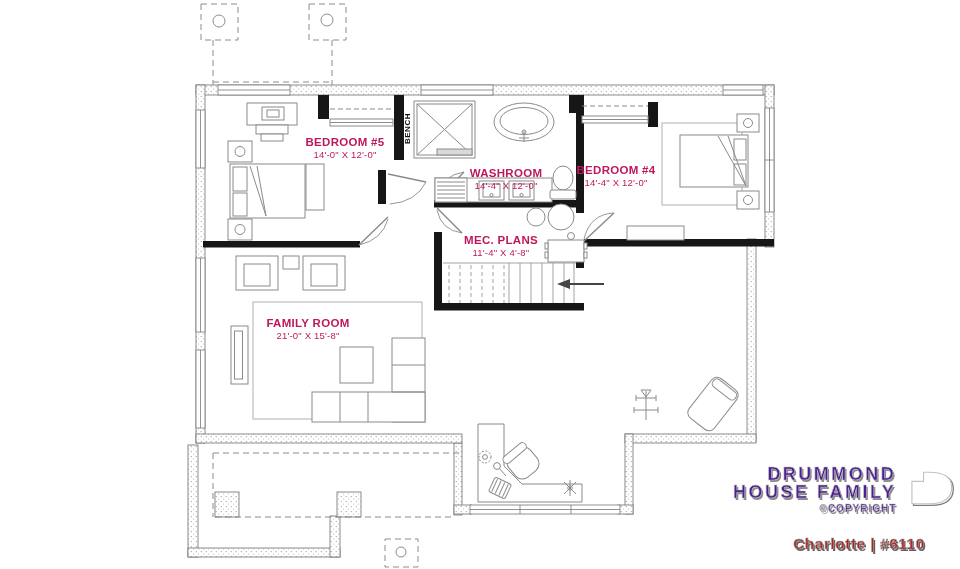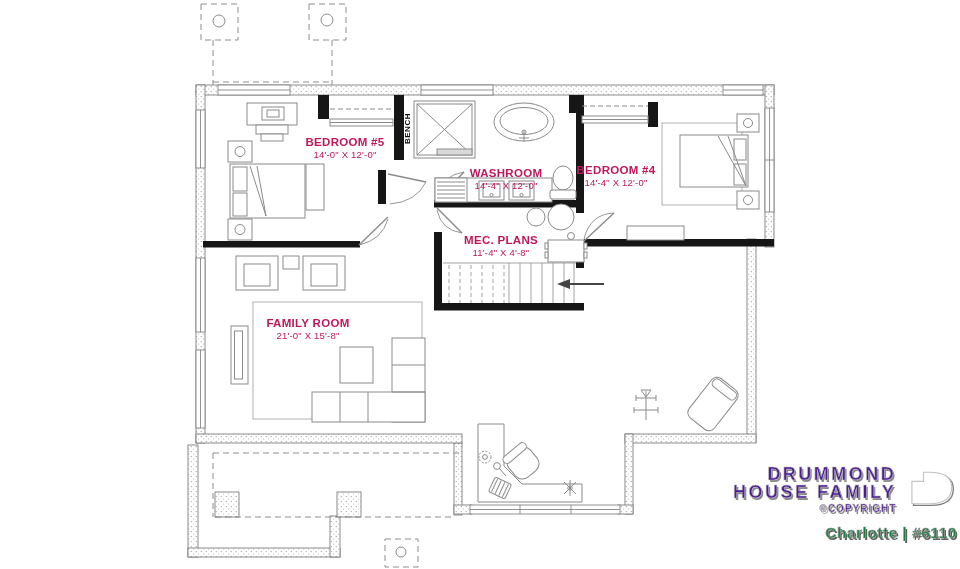--- a/index.html
+++ b/index.html
@@ -14,23 +14,23 @@
      writing-mode:vertical-rl;transform:rotate(180deg);
      font-size:8px;font-weight:bold;letter-spacing:.5px;color:#0d0d0d;}
   
   .brand{position:absolute;left:733px;top:461px;width:224px;}
   .brand-row{display:flex;align-items:flex-start;justify-content:flex-end;}
   .brand-text{text-align:right;padding-top:4px;}
   .emboss{color:#4c1d95;text-shadow:1.5px 1.5px 0 #8a8a8a;-webkit-text-stroke:0.6px #b9b9b9;}
   .brand-l1,.brand-l2{font-size:18px;font-weight:bold;letter-spacing:2.5px;line-height:18px;white-space:nowrap;}
   .brand-copy{font-size:10px;font-weight:bold;letter-spacing:1px;margin-top:2px;white-space:nowrap;}
   .brand-icon{margin-left:6px;}
-  .brand-title{font-size:15.5px;font-weight:bold;letter-spacing:.5px;text-align:right;
-     margin-top:9px;margin-left:28px;white-space:nowrap;
-     color:#15803d;text-shadow:1.5px 1.5px 0 #5f5f5f;-webkit-text-stroke:0.7px #9a9a9a;}
+  .brand-title{font-size:15.5px;font-weight:bold;letter-spacing:.5px;text-align:center;
+     margin-top:20px;margin-left:28px;white-space:nowrap;
+     color:#b91c1c;text-shadow:1.5px 1.5px 0 #5f5f5f;-webkit-text-stroke:0.7px #9a9a9a;}
 </style>
 </head>
 <body>
 
 <div id="stage">
 
 <svg id="plan-svg" width="960" height="569" viewBox="0 0 960 569">
   <defs>
     <pattern id="stip" patternUnits="userSpaceOnUse" width="5" height="5">
       <rect width="5" height="5" fill="#ffffff"></rect>

